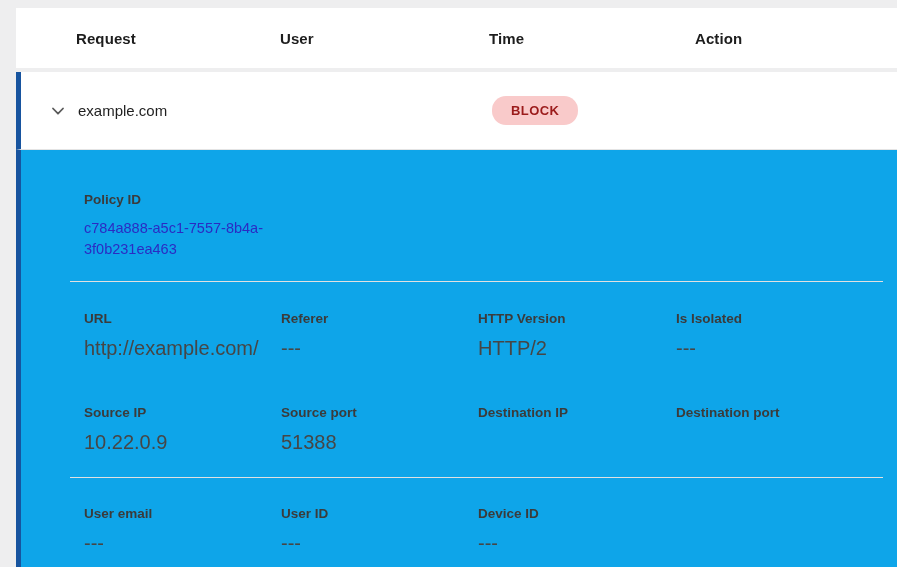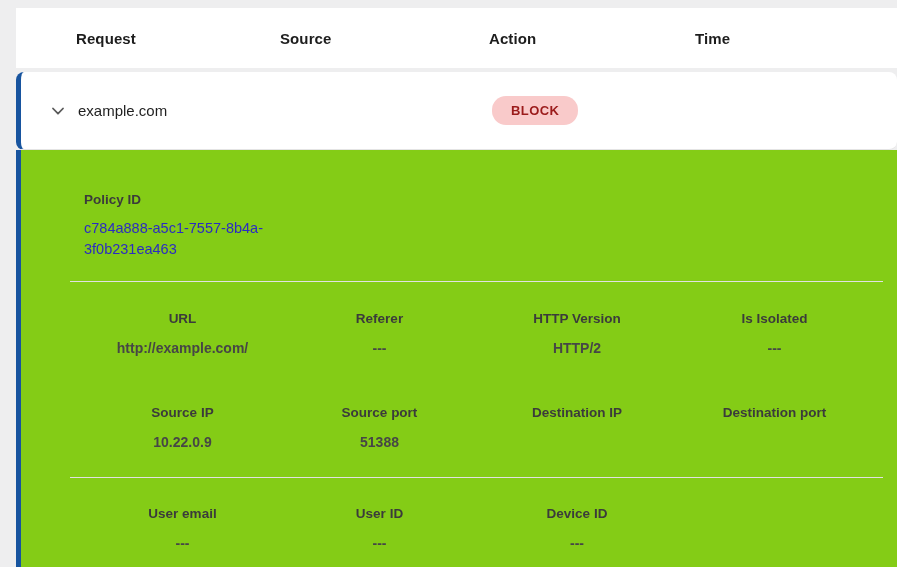--- a/index.html
+++ b/index.html
@@ -34,21 +34,20 @@
   .log-row {
     background: #ffffff;
     border-left: 5px solid var(--accent-blue, #17549f);
     border-bottom: 1px solid #e4e4e4;
     height: 78px;
     display: grid;
     grid-template-columns: 28px 414px 203px 1fr;
     align-items: center;
     padding-left: 29px;
     cursor: pointer;
-    border-radius: 8px;
   }
   .chevron { width: 16px; height: 16px; display: block; }
   .req-text { font-size: 15px; color: #1f1f1f; }
   .badge {
     display: inline-block;
     background: var(--badge-bg, #f9caca);
     color: var(--badge-text, #9b1b1b);
     font-size: 13px;
     font-weight: 700;
     letter-spacing: 0.4px;
@@ -57,38 +56,37 @@
   }
   .time-cell {
     font-size: 15px;
     line-height: 24px;
     color: #1f1f1f;
     width: 178px;
   }
 
   
   .detail {
-    background: #84cc16;
+    background: #0ea5e9;
     border-left: 5px solid var(--accent-blue, #17549f);
     height: 417px;
     padding: 40px 24px 20px 63px;
     overflow: hidden;
   }
   .field-label {
     font-size: 13.5px;
     font-weight: 700;
     color: #3b3b3b;
     line-height: 20px;
   }
   .field-value {
-    font-size: 14px;
+    font-size: 20px;
     color: #464646;
     line-height: 20px;
     margin-top: 9px;
-    font-weight: bold;
   }
   .policy-block { width: 220px; }
   .policy-link {
     display: block;
     font-size: 14.5px;
     line-height: 21px;
     color: var(--link-blue, #2b2bc3);
     text-decoration: none;
     margin-top: 8px;
     width: 197px;
@@ -97,35 +95,34 @@
   .divider {
     border: none;
     border-top: 1px solid #e1e1e1;
     margin: 21px -10px 0 -14px;
   }
   .divider.second { margin-top: 25px; }
   .detail-grid {
     display: grid;
     grid-template-columns: 197px 197px 198px 1fr;
     margin-top: 27px;
-    text-align: center;
   }
   .detail-grid.row2 { margin-top: 45px; }
   .detail-grid.row3 { margin-top: 26px; }
 </style>
 </head>
 <body>
 
 <div class="card">
 
   <div class="thead">
     <div class="th">Request</div>
-    <div class="th">Source</div>
+    <div class="th">User</div>
+    <div class="th">Time</div>
     <div class="th">Action</div>
-    <div class="th">Time</div>
   </div>
 
   <div class="gap"></div>
 
   <div class="log-row">
     <span>
       <svg class="chevron" viewBox="0 0 16 16">
         <path d="M3 5.5 L8 10.7 L13 5.5" stroke="#5a5a5a" stroke-width="1.8" fill="none" stroke-linecap="round" stroke-linejoin="round"></path>
       </svg>
     </span>

